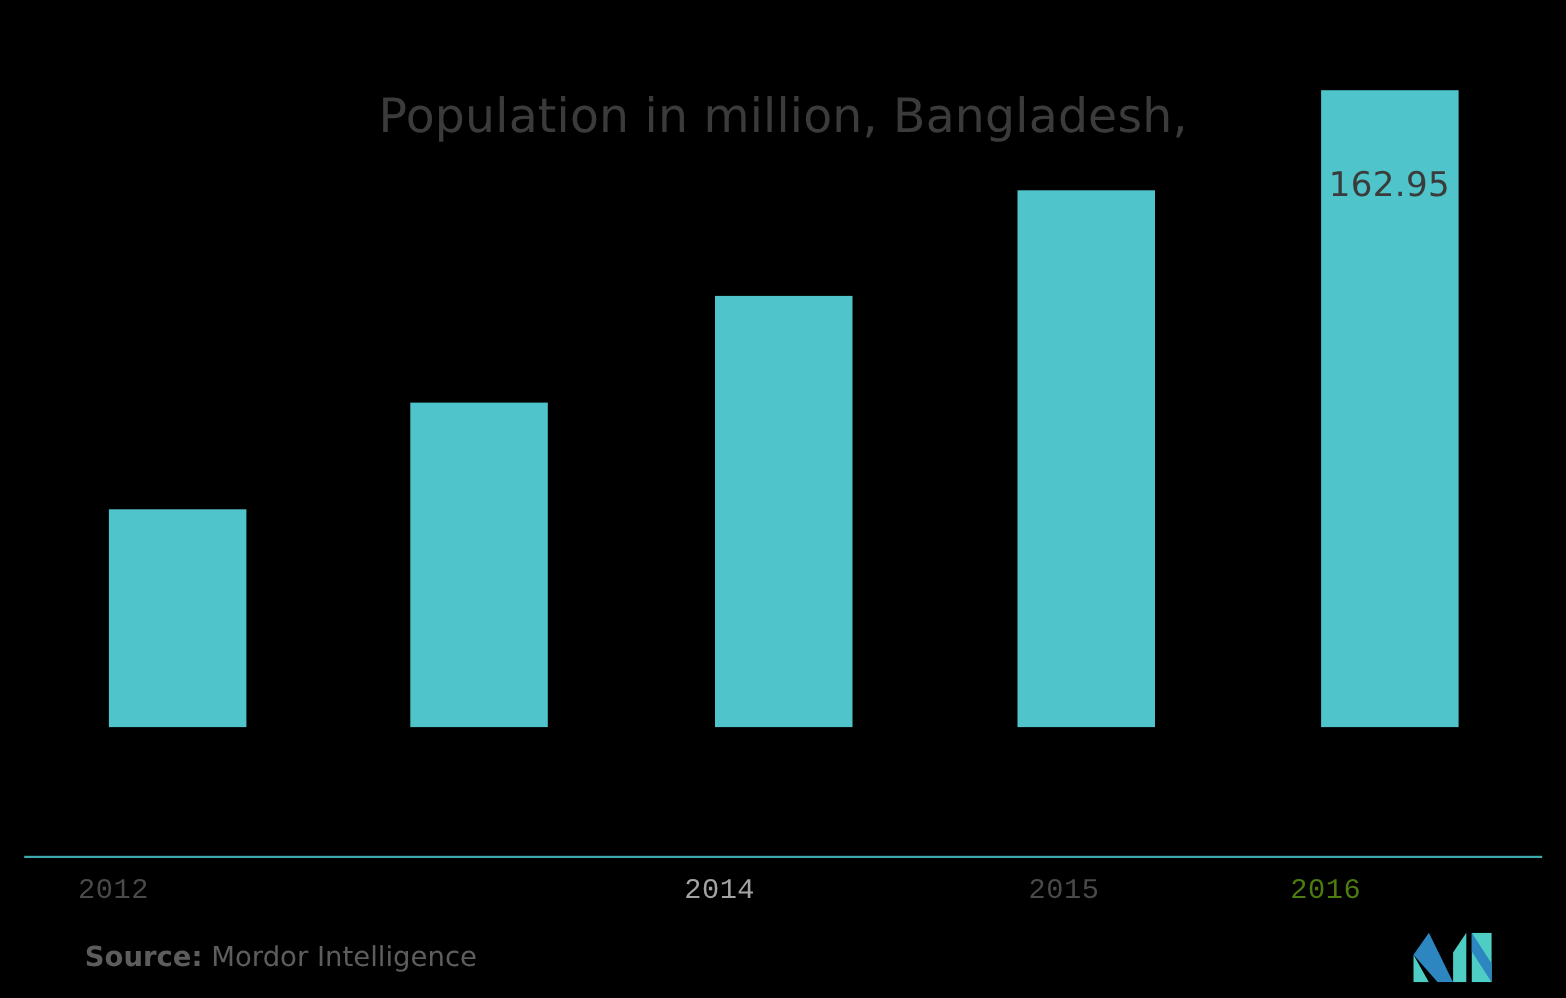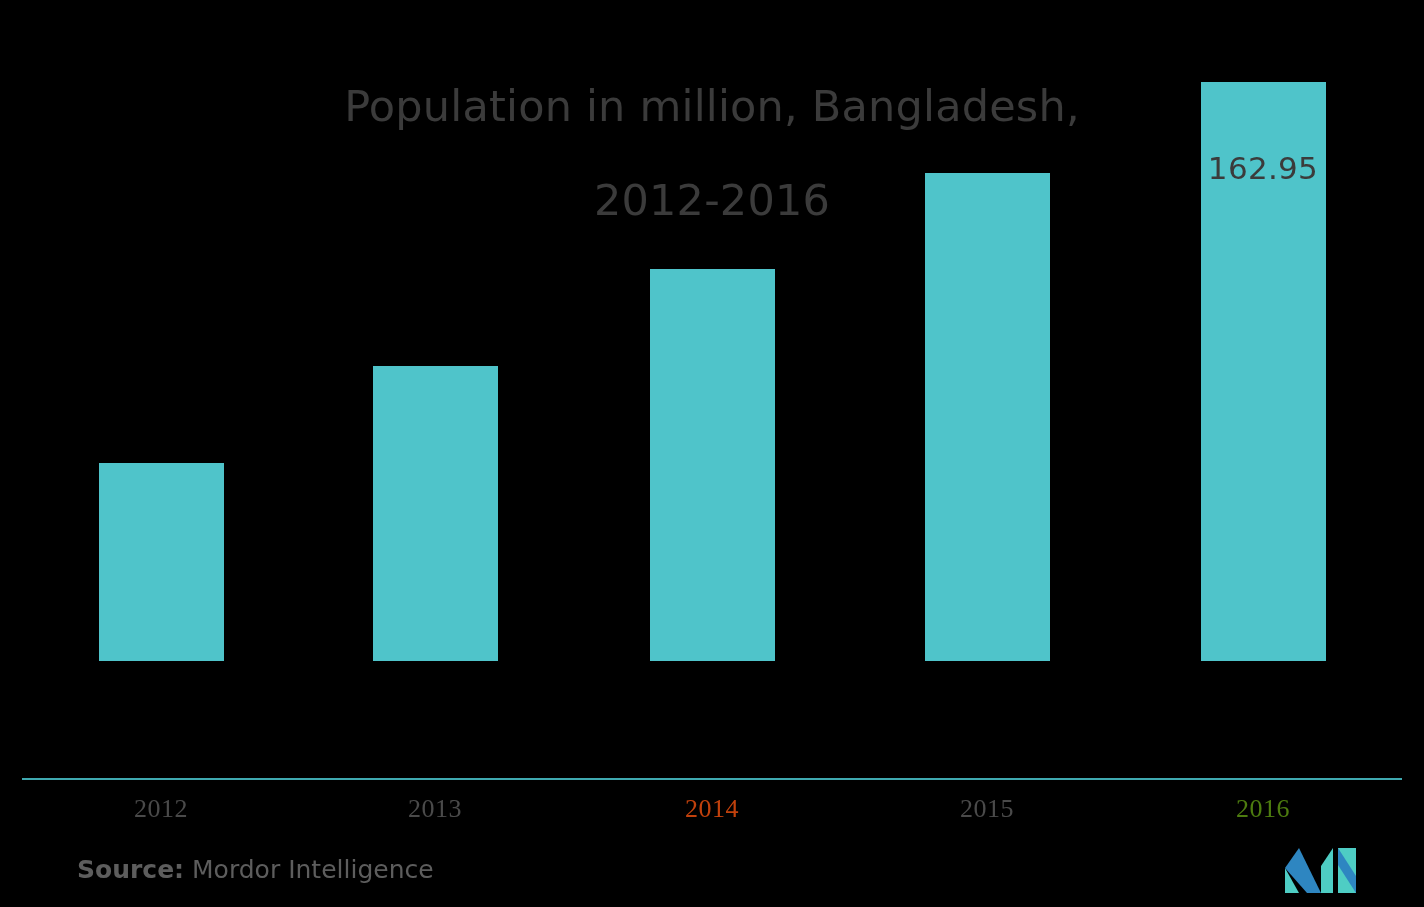--- a/index.html
+++ b/index.html
@@ -62,25 +62,25 @@
     position:absolute;
     left:22px; top:778px;
     width:1380px; height:2px;
     background:#3fa9b0;
   }
 
   .tick-label {
     position:absolute;
     top:794px;
     width:180px;
-    text-align:center;
+    text-align:left;
     color:#4a4a4a;
     font-size:26px;
     font-weight:400;
-    font-family:Liberation Serif, serif;
+    font-family:Liberation Mono, monospace;
     letter-spacing:0.5px;
   }
 
   
   #footer {
     position:absolute;
     left:15px; top:845px;
     width:1424px; height:62px;padding-left:32px;
   }
   #source-text {
@@ -100,44 +100,42 @@
     width:80px; height:45px;
   }
 </style>
 </head>
 <body style="background: rgb(0, 0, 0);">
 
 <div id="chart-root" style="background: rgb(0, 0, 0);">
 
   <div id="chart-title" style="color: rgb(59, 59, 59);">
     <span class="t-line">Population in million, Bangladesh,</span>
-    <span class="t-line">2012-2016</span>
   </div>
 
   <div id="plot-area">
 
     <div class="bar" id="bar-0" style="left: 99px; height: 198px; background: rgb(79, 196, 202);"></div>
 
     <div class="bar" id="bar-1" style="left: 373px; height: 295px; background: rgb(79, 196, 202);"></div>
 
     <div class="bar" id="bar-2" style="left: 650px; height: 392px; background: rgb(79, 196, 202);"></div>
 
     <div class="bar" id="bar-3" style="left: 925px; height: 488px; background: rgb(79, 196, 202);"></div>
 
     <div class="bar" id="bar-4" style="left: 1201px; height: 579px; background: rgb(79, 196, 202);"></div>
 
     <div class="bar-value" id="label-4" style="left: 1163px; top: 150px; color: rgb(59, 59, 59);">162.95</div>
   </div>
 
   <div id="axis-line" style="background: rgb(63, 169, 176);"></div>
 
   <div class="tick-label" style="left: 71px; color: rgb(74, 74, 74);">2012</div>
-  <div class="tick-label" style="left: 345px; color: rgb(74, 74, 74);">2013</div>
-  <div class="tick-label" style="left: 622px; color: #c2410c;">2014</div>
-  <div class="tick-label" style="left: 897px; color: rgb(74, 74, 74);">2015</div>
+  <div class="tick-label" style="left: 622px; color: #a3a3a3;">2014</div>
+  <div class="tick-label" style="left: 935px; color: rgb(74, 74, 74);">2015</div>
   <div class="tick-label" style="left: 1173px; color: #4d7c0f;">2016</div>
 
   <div id="footer">
     <div id="source-text">
       <span id="source-label">Source:</span><span>&nbsp;</span><span id="source-name">Mordor Intelligence</span>
     </div>
 
     <div id="brand-logo">
       <svg width="80" height="45" viewBox="0 0 80 45" xmlns="http://www.w3.org/2000/svg">
 

